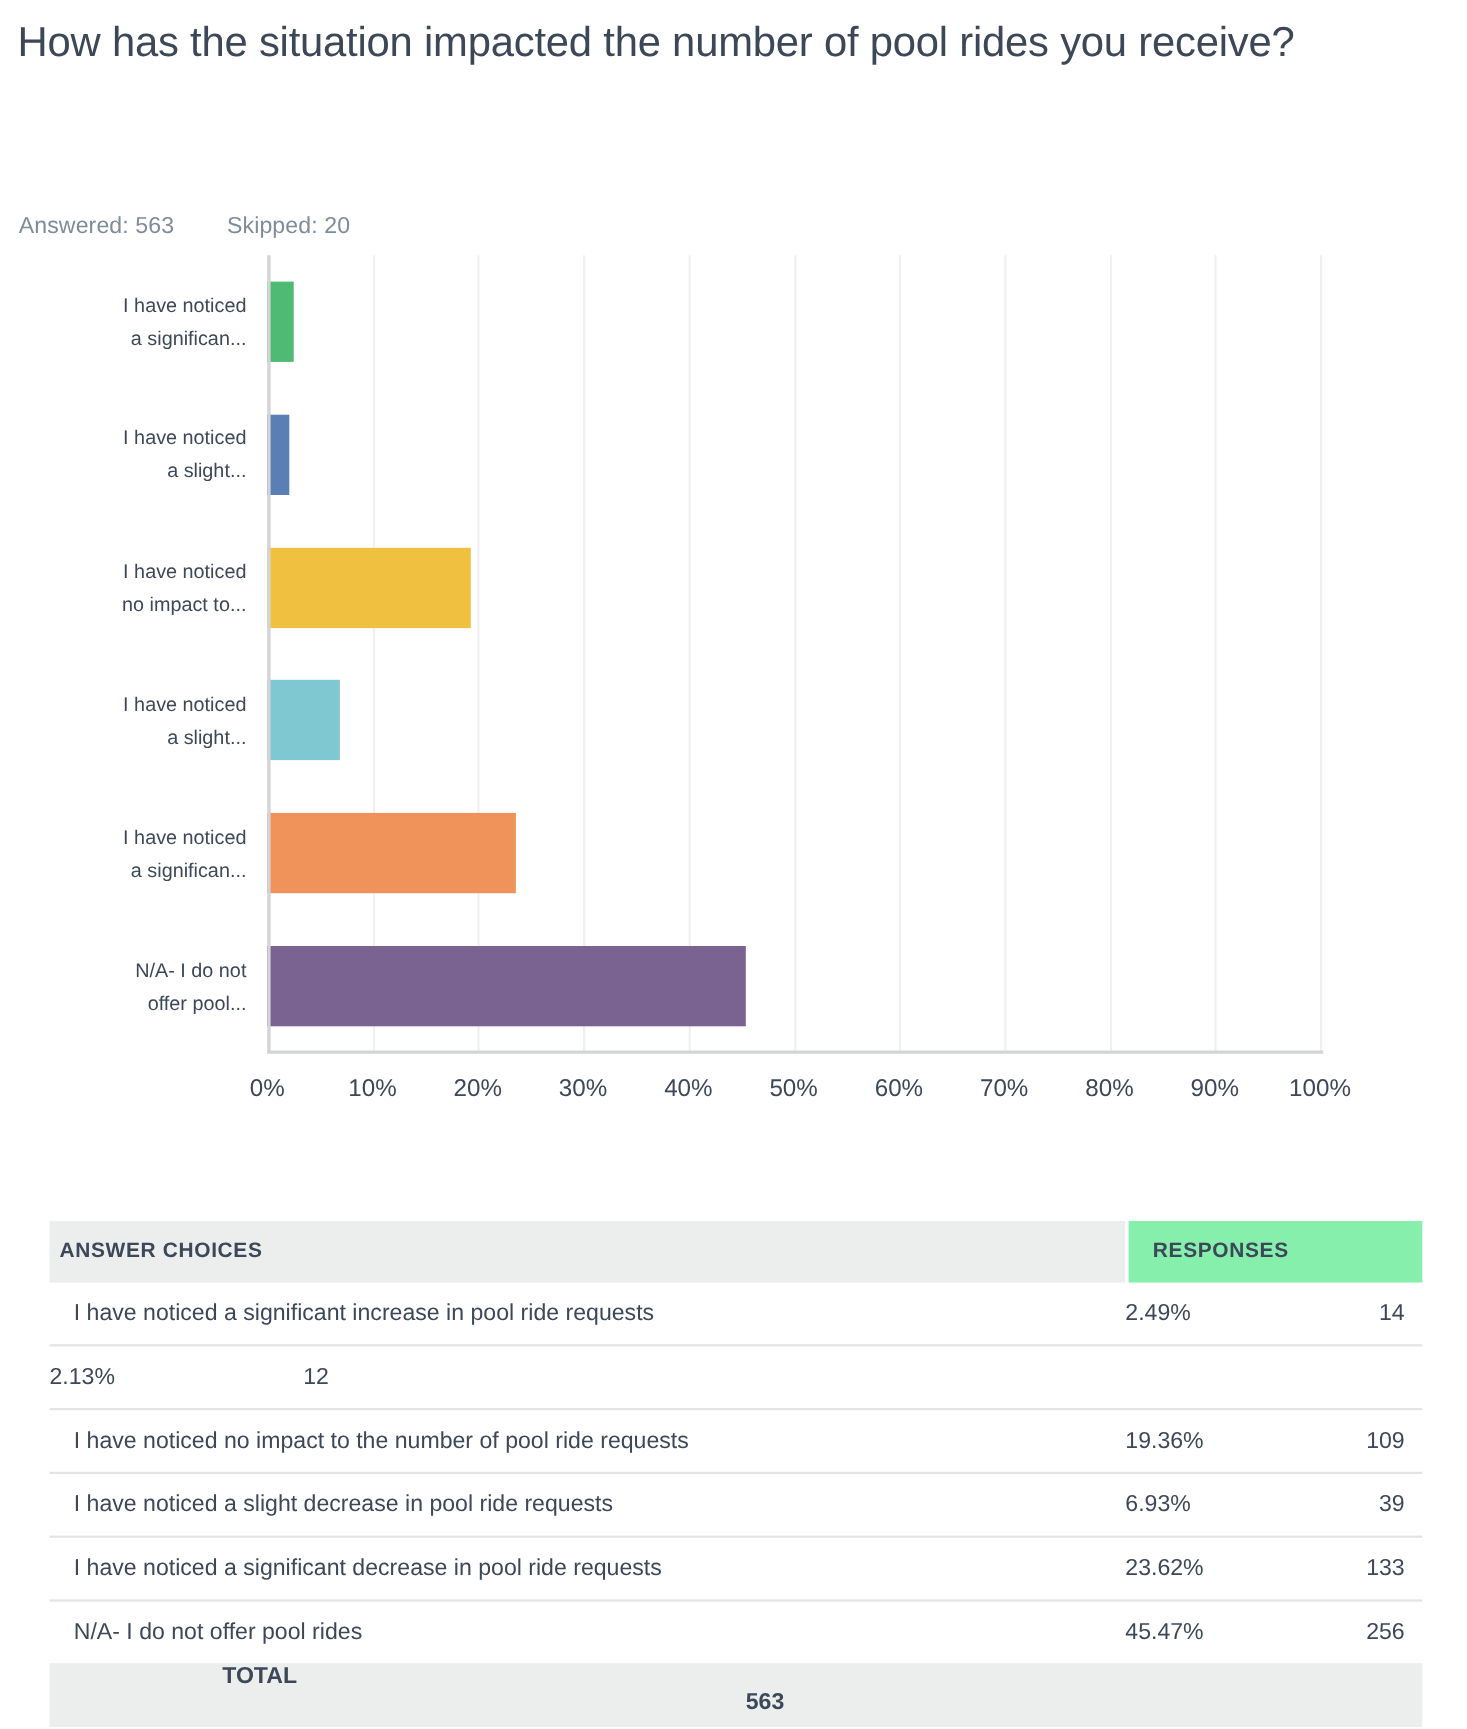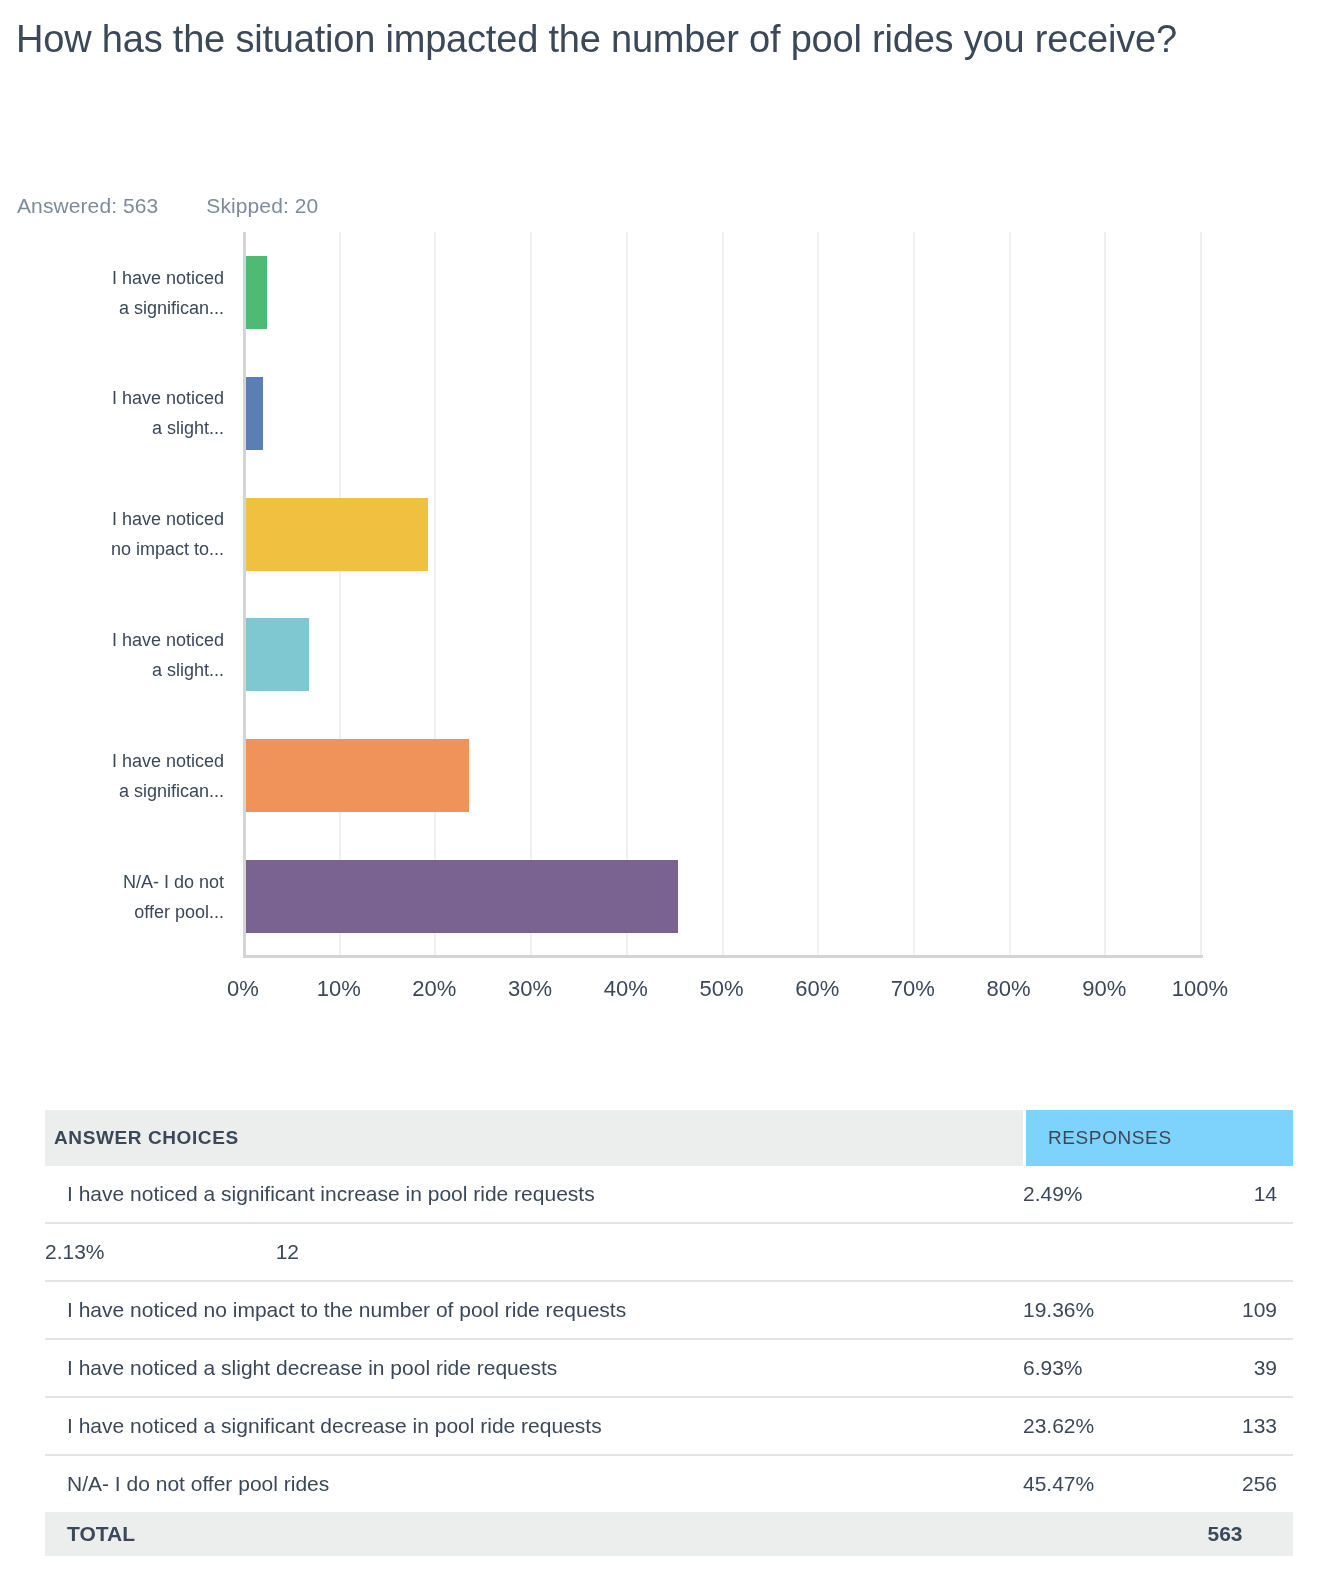--- a/index.html
+++ b/index.html
@@ -134,29 +134,29 @@
     align-items: center;
     padding-left: 9px;
     box-sizing: border-box;
     font-size: 19px;
     font-weight: bold;
     letter-spacing: 0.6px;
     color: #3c4858;
   }
   .th-gap { width: 3px; height: 56px; background: #ffffff; }
   .th-responses {
-    background: #7dd3fc;
+    background: #86efac;
     height: 56px;
     width: 267px;
     display: flex;
     align-items: center;
     padding-left: 22px;
     box-sizing: border-box;
     font-size: 19px;
-    font-weight: normal;
+    font-weight: bold;
     letter-spacing: 0.6px;
     color: #3c4858;
   }
 
   .trow {
     display: flex;
     align-items: center;
     height: 56px;
     border-bottom: 2px solid #e2e4e5;
     font-size: 21px;
@@ -175,30 +175,31 @@
   }
   .td-count {
     width: 120px;
     text-align: right;
     padding-right: 16px;
     box-sizing: border-box;
   }
   .total-row {
     display: flex;
     align-items: center;
-    height: 44px;
+    height: 58px;
     background: #eceeee;
     font-size: 21px;
     font-weight: bold;
     color: #3c4858;
     border-bottom: none;
+    flex-direction: column;
   }
   .total-row .td-choice { width: 978px; }
   .total-row .td-pct { width: 150px; }
-  .total-row .td-count { width: 120px; text-align: center; }
+  .total-row .td-count { width: 120px; }
 </style>
 </head>
 <body>
 
 <div class="page">
 
   <div class="title">How has the situation impacted the number of pool rides you receive?</div>
 
   <div class="meta">
     <span>Answered: 563</span>

